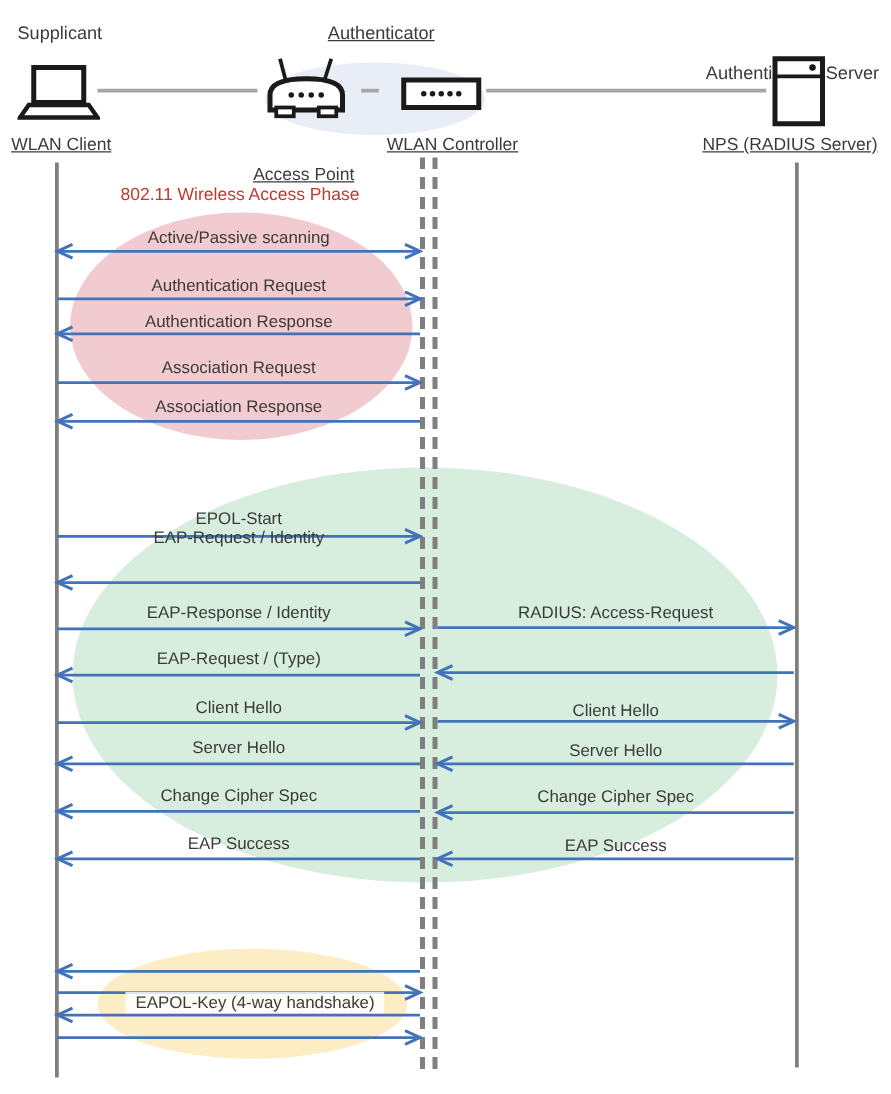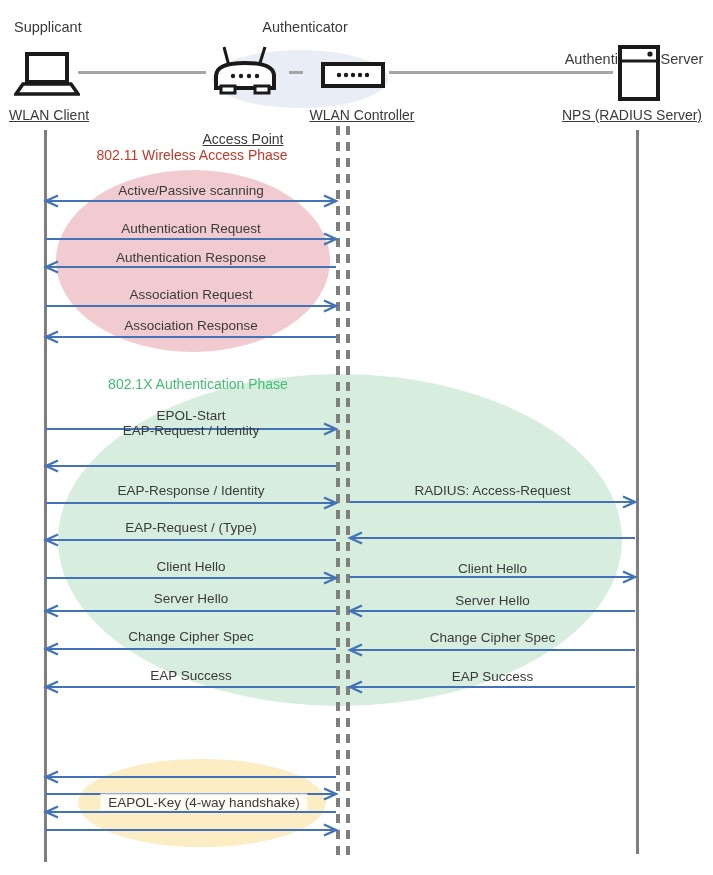--- a/index.html
+++ b/index.html
@@ -6,21 +6,21 @@
     --arrow:#4273B8; --lifeline:#7F7F7F; --connector:#A6A6A6; --text:#3A3A3A;
   }
   html,body{margin:0;padding:0;background:#fff;}
   #stage{
     position:relative; width:713px; height:875px; background:#ffffff;
     font-family:"Liberation Sans", sans-serif; color:var(--text); overflow:hidden;
   }
   
   .actor{position:absolute; top:19px; font-size:14.5px; white-space:nowrap;}
   #actor-supplicant{left:14px;}
-  #actor-authenticator{left:305px; transform:translateX(-50%);}
+  #actor-authenticator{left:305px; transform:translateX(-50%);text-decoration:underline;}
   #actor-authserver{left:634px; transform:translateX(-50%);margin-top:32px;}
   
   .device{position:absolute; top:107px; font-size:14px; white-space:nowrap; transform:translateX(-50%);text-decoration:underline;}
   #dev-client{left:49px;}
   #dev-ap{left:243px;margin-top:24px;}
   #dev-wlc{left:362px;}
   #dev-nps{left:632px;}
   
   #header-ellipse{position:absolute; left:212px; top:50px; width:176px; height:58px; border-radius:50%;}
   
@@ -116,21 +116,20 @@
   <div class="phase-ellipse" id="phase-ellipse-0" style="background: rgb(241, 203, 207);"></div>
   <div class="phase-ellipse" id="phase-ellipse-1" style="background: rgb(215, 238, 223);"></div>
   <div class="phase-ellipse" id="phase-ellipse-2" style="background: rgb(252, 237, 197);"></div>
 
   <div class="lifeline-solid" id="life-left"></div>
   <div class="lifeline-dashed" id="life-dash-a"></div>
   <div class="lifeline-dashed" id="life-dash-b"></div>
   <div class="lifeline-solid" id="life-right"></div>
 
   <div class="phase-title" id="phase-title-0" style="color: rgb(192, 57, 43);">802.11 Wireless Access Phase</div>
-  <div class="phase-title" id="phase-title-1" style="color: rgb(65, 190, 115);">802.1X Authentication Phase</div>
 
   <svg id="arrow-layer" width="713" height="875" viewBox="0 0 713 875">
       <g fill="none" stroke="#4273B8">
         <line x1="46" x2="336" y1="201" y2="201" stroke-width="2.2"></line>
         <path d="M 324 195.5 L 336 201 L 324 206.5" stroke-width="2.4"></path>
         <path d="M 58 195.5 L 46 201 L 58 206.5" stroke-width="2.4"></path>
       </g>
       <g fill="none" stroke="#4273B8">
         <line x1="46" x2="336" y1="239" y2="239" stroke-width="2.2"></line>
         <path d="M 324 233.5 L 336 239 L 324 244.5" stroke-width="2.4"></path>

